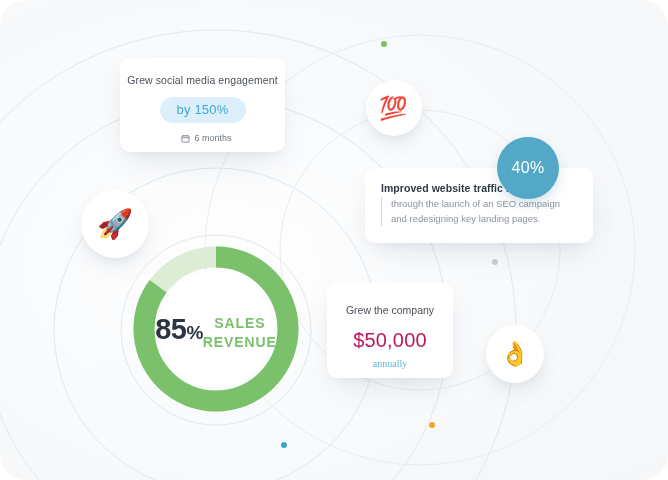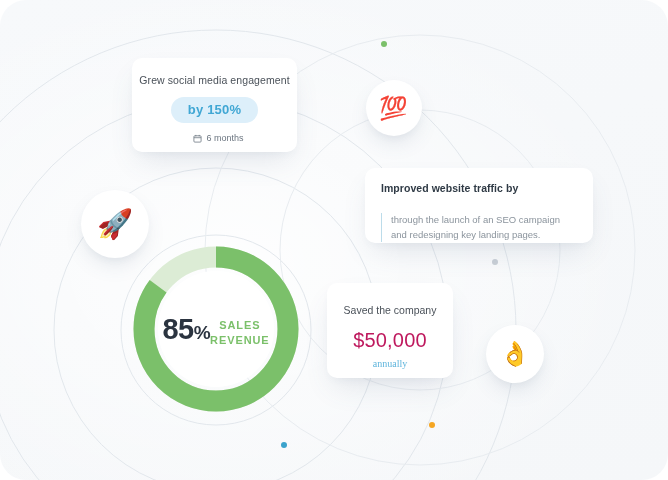--- a/index.html
+++ b/index.html
@@ -42,21 +42,21 @@
   .card {
     position: absolute;
     background: #ffffff;
     border-radius: 10px;
     box-shadow: 0 14px 30px -8px rgba(80, 100, 130, 0.16),
                 0 4px 10px -4px rgba(80, 100, 130, 0.08);
   }
 
   
   #card-social {
-    left: 132px;
+    left: 120px;
     top: 58px;
     width: 165px;
     height: 94px;
     display: flex;
     flex-direction: column;
     align-items: center;
     justify-content: flex-start;
     padding-top: 16px;
     box-sizing: border-box;
   }
@@ -66,21 +66,21 @@
     letter-spacing: 0.1px;
     white-space: nowrap;
   }
   .pill-blue {
     margin-top: 11px;
     background: #ddeffa;
     color: #41a7d4;
     border-radius: 14px;
     padding: 5px 17px 6px 17px;
     font-size: 13px;
-    font-weight: bold;
+    font-weight: normal;
     letter-spacing: 0.2px;
   }
   .meta-row {
     margin-top: 10px;
     display: flex;
     align-items: flex-end;
     gap: 4px;
     font-size: 9px;
     color: #6c7681;
     margin-left: 8px;
@@ -96,21 +96,21 @@
     padding: 14px 16px 0 16px;
     box-sizing: border-box;
   }
   #card-traffic .c-title {
     font-size: 10.5px;
     font-weight: bold;
     color: #2f3a45;
     letter-spacing: 0.05px;
   }
   #card-traffic .quote {
-    margin-top: 19px;
+    margin-top: 3px;
     border-left: 1.5px solid #bcdcea;
     padding-left: 9px;
     font-size: 9.5px;
     line-height: 1.55;
     color: #8b949d;
   }
 
   
   #badge-40 {
     position: absolute;
@@ -216,21 +216,21 @@
   #gauge-pct {
     font-size: 29px;
     font-weight: bold;
     color: #2b3440;
     letter-spacing: -0.5px;
     line-height: 1;
   }
   #gauge-pct .sym { font-size: 19px; }
   #gauge-label {
     margin-top: 8px;
-    font-size: 11px;
+    font-size: 14px;
     font-weight: bold;
     color: #7bc06a;
     letter-spacing: 0.9px;
     text-align: center;
     line-height: 1.35;
   }
 </style>
 </head>
 <body>
 
@@ -275,23 +275,24 @@
       </span>
       <span>6 months</span>
     </div>
   </div>
 
   <div class="card" id="card-traffic">
     <div class="c-title">Improved website traffic by</div>
     <div class="quote">through the launch of an SEO campaign and redesigning key landing pages.</div>
   </div>
 
+  <div id="badge-40">40%</div>
 
   <div class="card" id="card-saved">
-    <div class="c-title">Saved the company</div>
+    <div class="c-title">Grew the company</div>
     <div class="c-amount">$50,000</div>
     <div class="c-sub">annually</div>
   </div>
 
 
   <div class="emoji-circle" id="emoji-rocket">
     <span class="emoji-glyph">🚀</span>
   </div>
   <div class="emoji-circle" id="emoji-100">
     <span class="emoji-glyph">💯</span>

